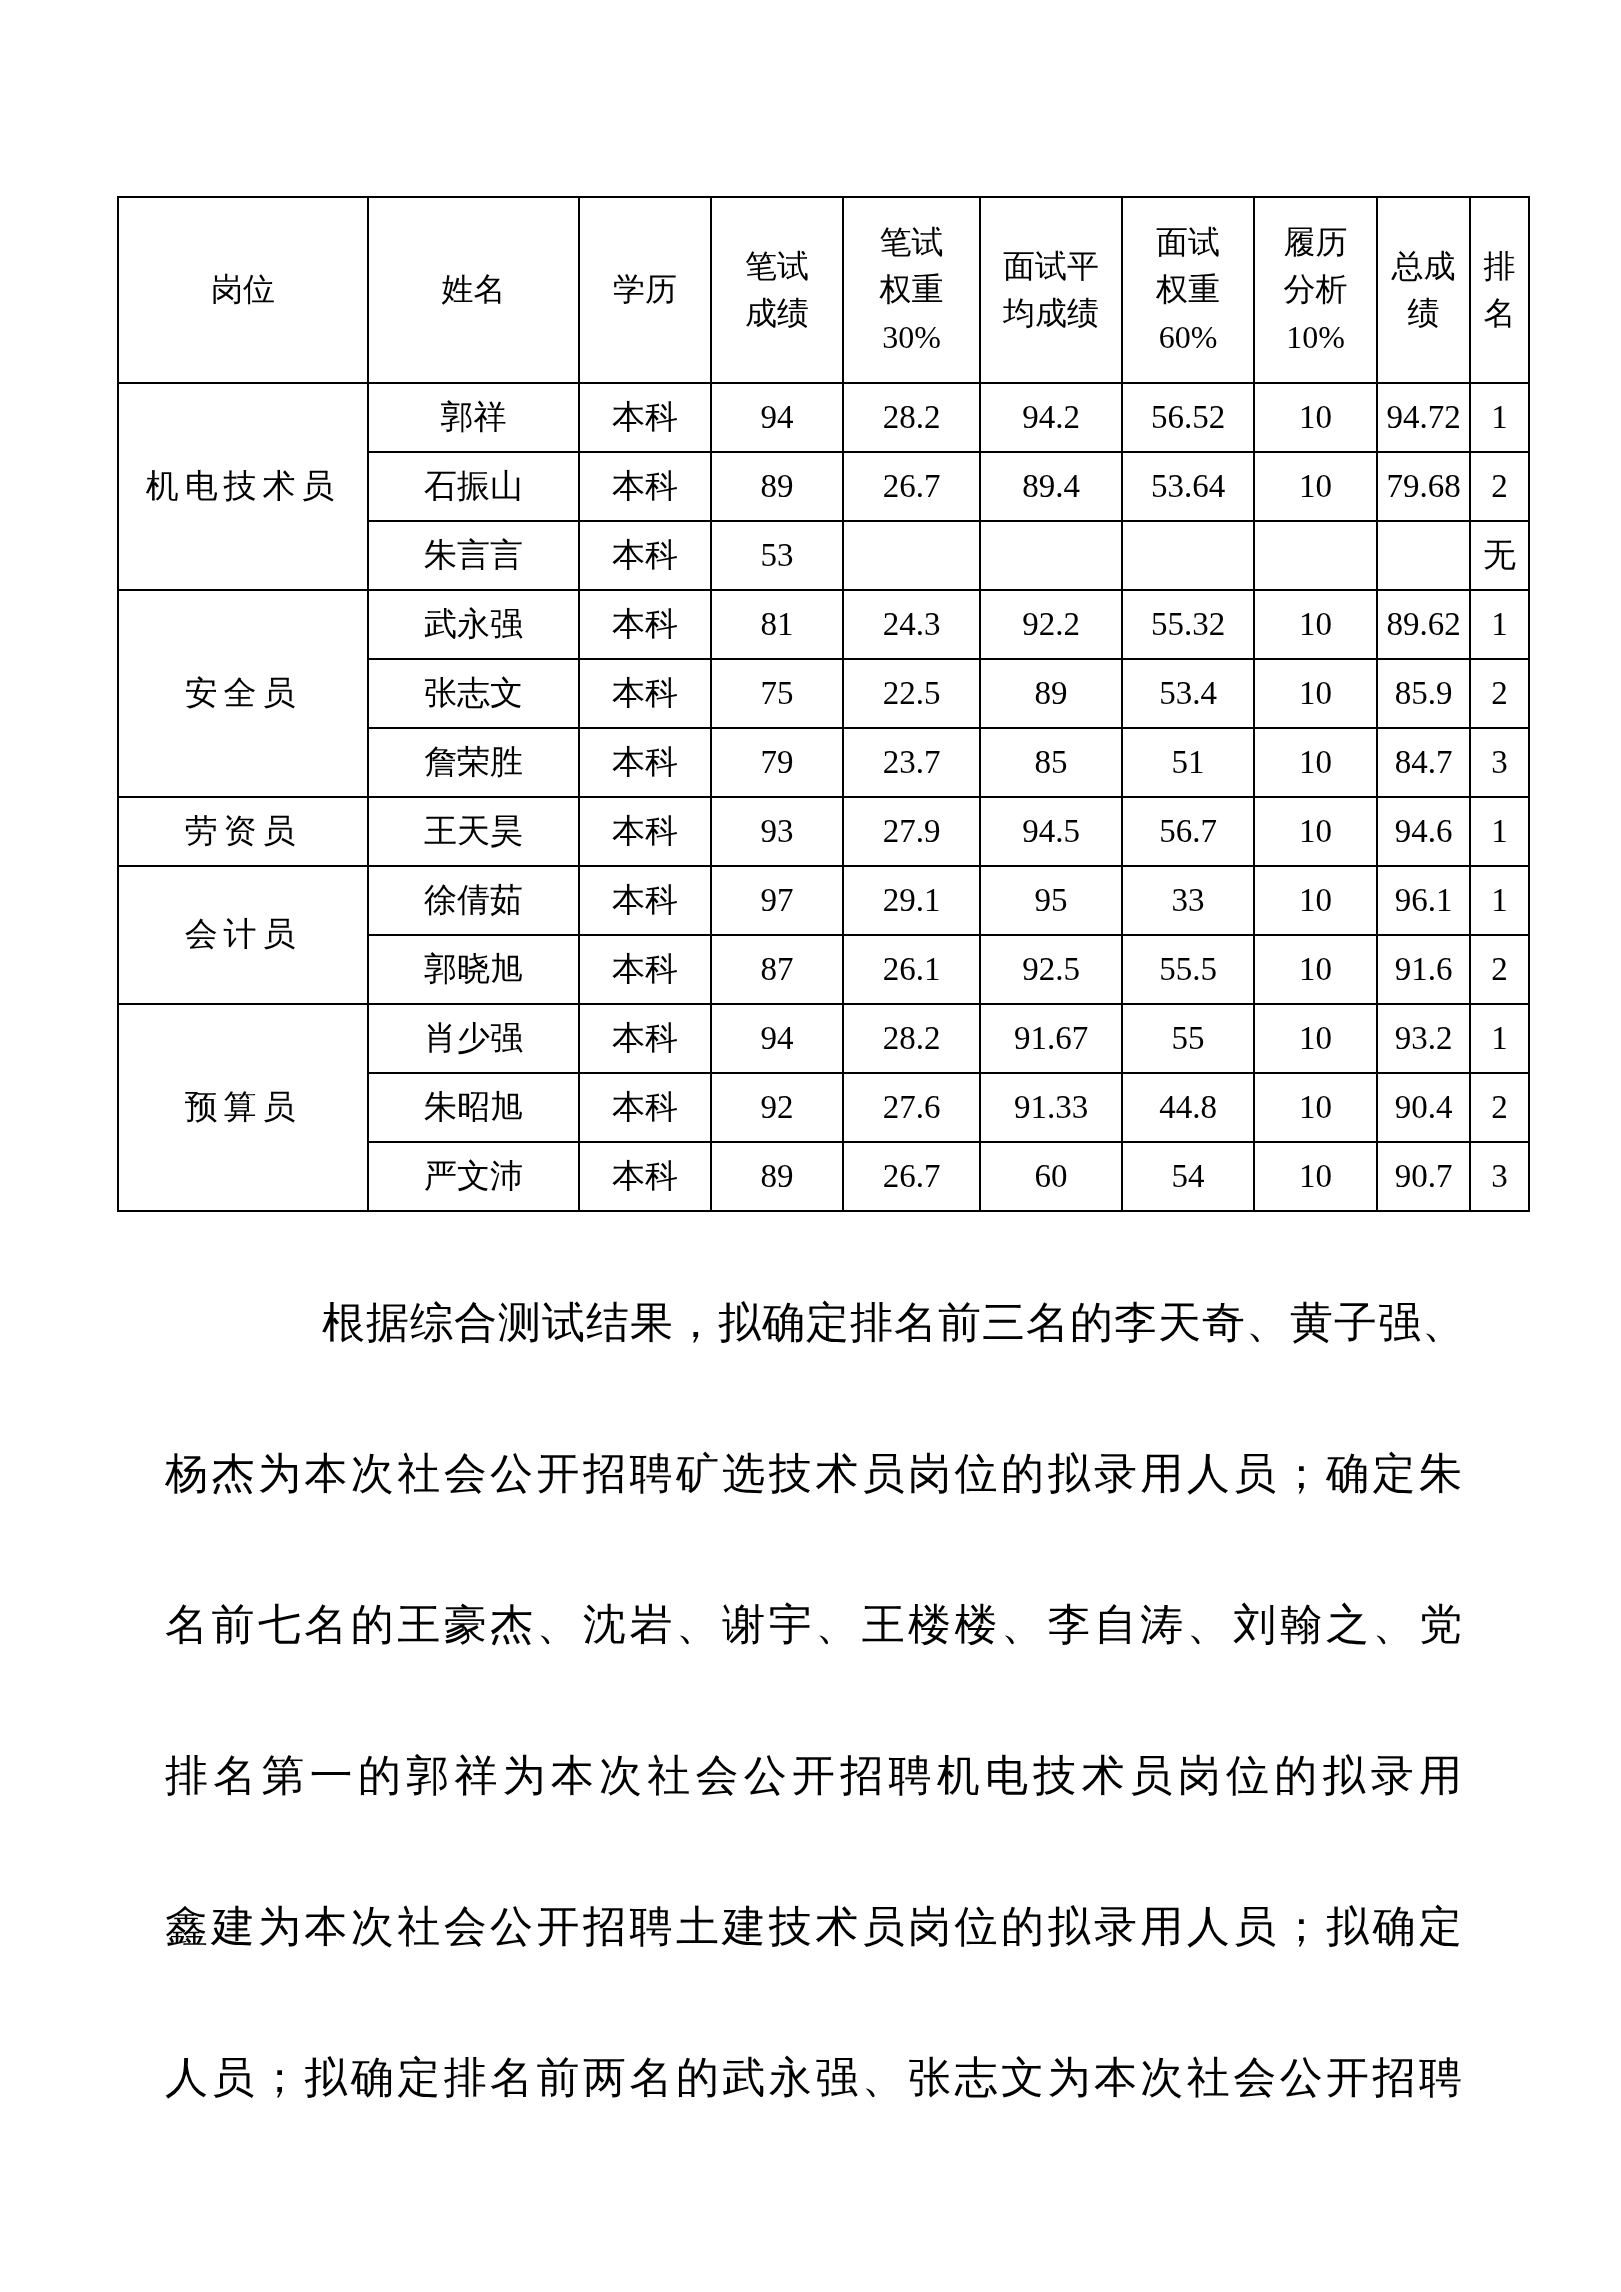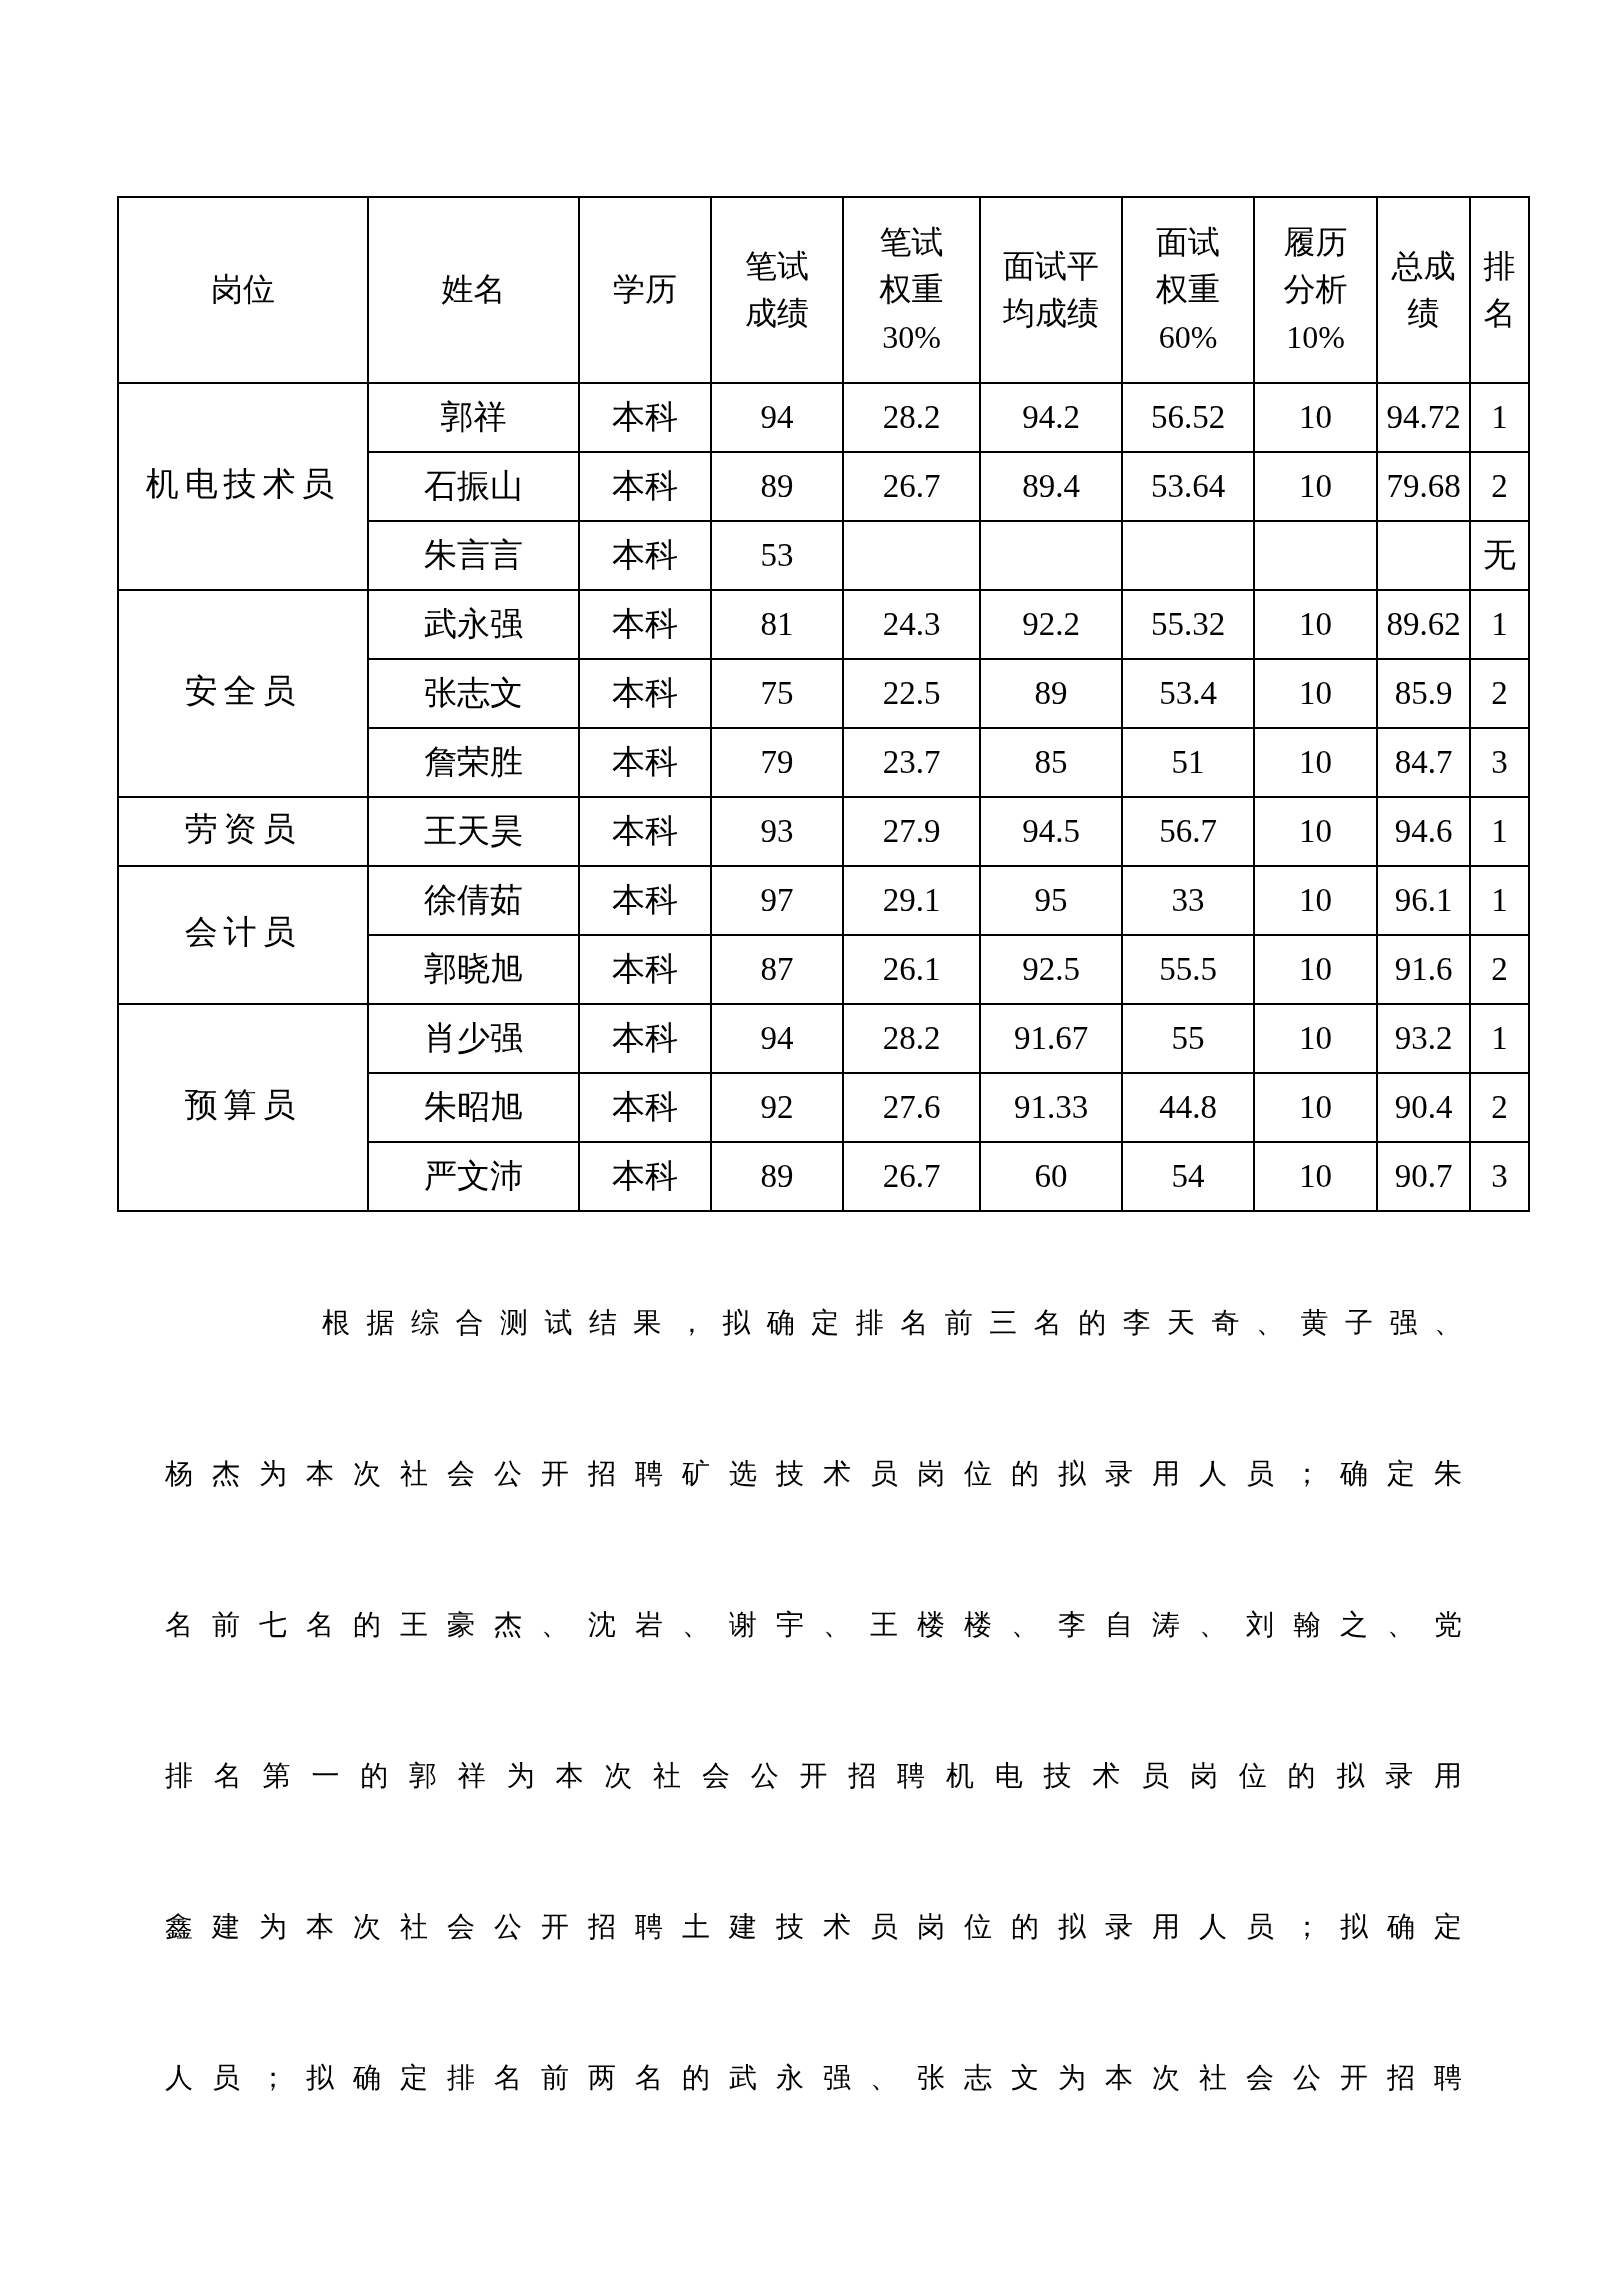--- a/index.html
+++ b/index.html
@@ -23,27 +23,27 @@
   }
   table.score-table thead tr { height: 186px; }
   table.score-table th {
     font-size: 32px; line-height: 1.48;
     white-space: pre-line; padding: 5.9px 3.9px;
   }
   table.score-table td {
     font-size: 33px; height: 67px; padding: 0 3.9px;
     line-height: 1.2;
   }
-  td.pos { letter-spacing: 5.9px; font-family: Liberation Mono, monospace; }
+  td.pos { letter-spacing: 5.9px; }
 
   .paragraph {
     position: absolute; left: 165px; top: 1247px; width: 1298px;
   }
   .pline {
-    font-size: 28px; height: 151px; line-height: 151px;
+    font-size: 43px; height: 151px; line-height: 151px;
     text-align: justify; text-align-last: justify;
     letter-spacing: 1px;
     white-space: nowrap;
   }
   .pline.indent { padding-left: 157px; }
 </style>
 </head>
 <body>
 
 <div class="page">

